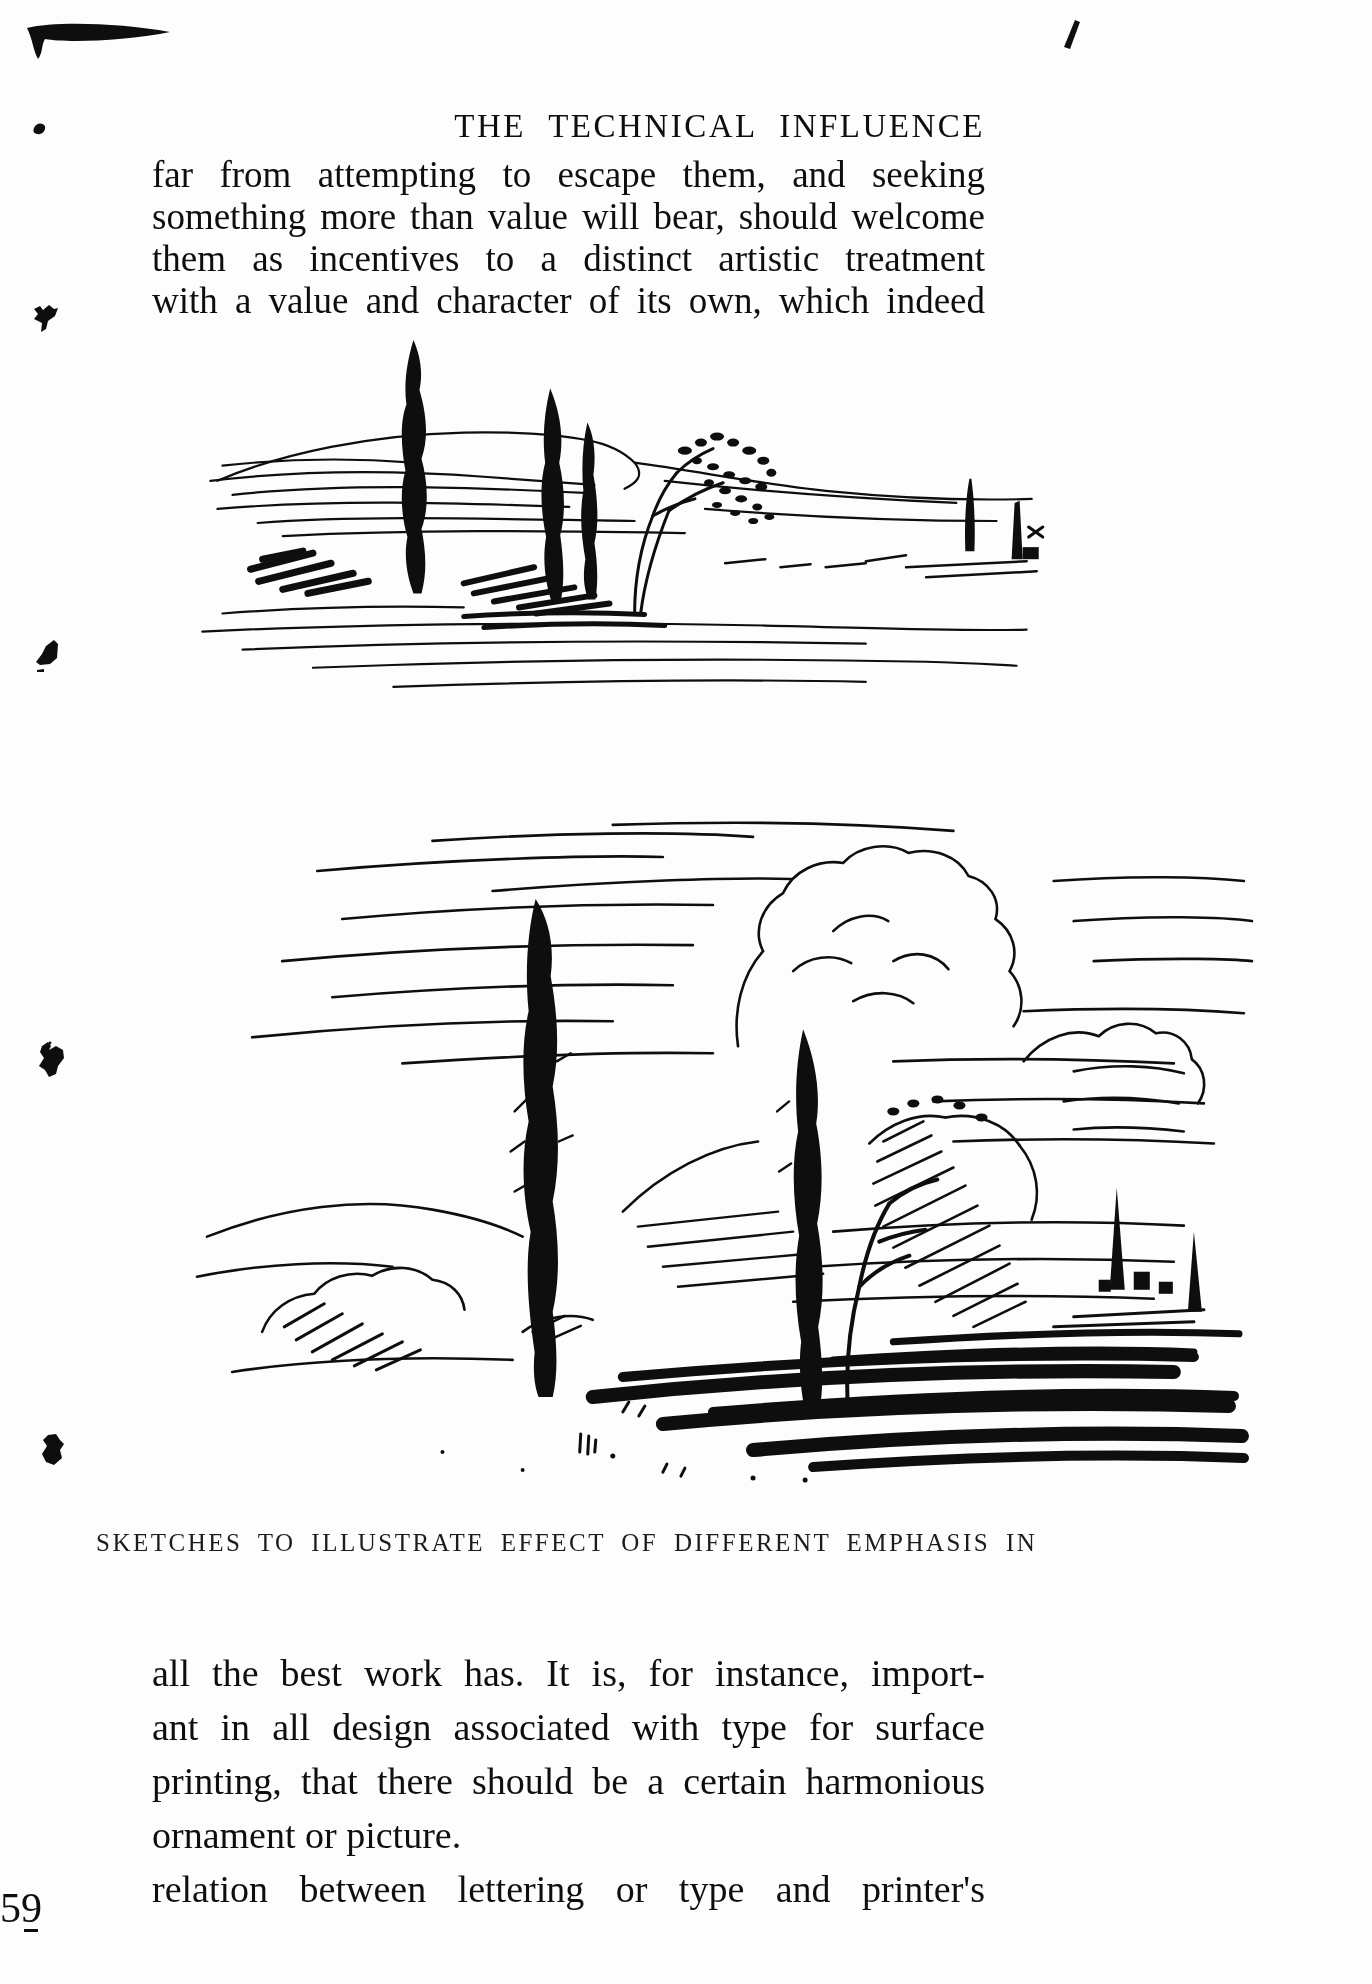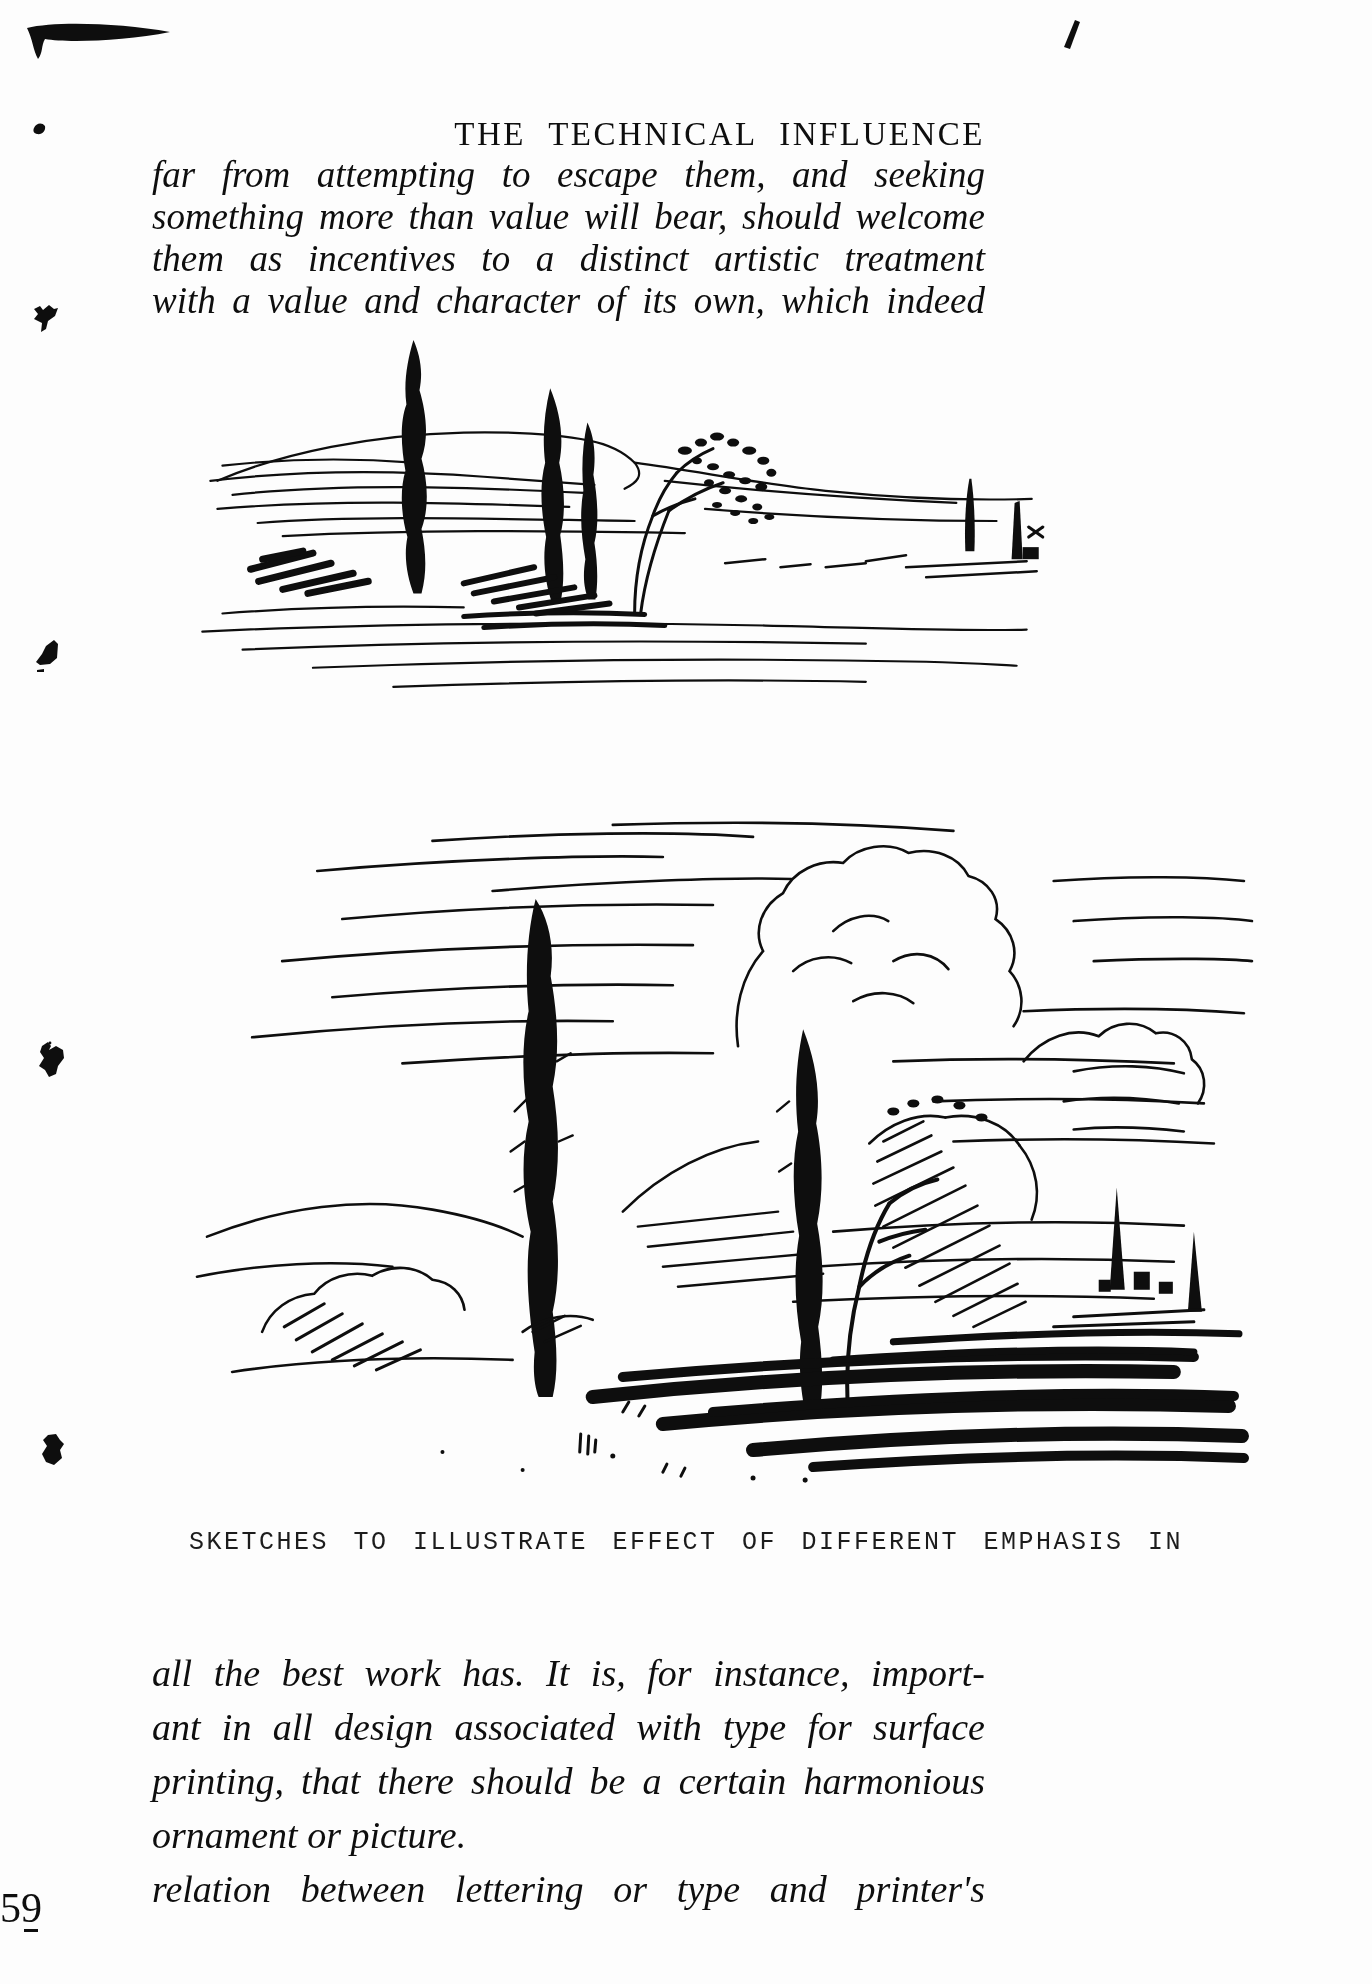--- a/index.html
+++ b/index.html
@@ -1,31 +1,31 @@
 <!DOCTYPE html>
 <html><head>
 <meta charset="utf-8">
 <style>
   html,body{margin:0;padding:0;background:#ffffff;}
   .page{
     position:relative;width:1372px;height:1984px;background:#fdfdfd;
     font-family:"Liberation Serif","DejaVu Serif",serif;color:#0e0e0e;overflow:hidden;
   }
   .running-header{
-    position:absolute;top:116px;left:152px;width:833px;text-align:right;
+    position:absolute;top:108px;left:152px;width:833px;text-align:right;
     font-size:33px;letter-spacing:2.5px;word-spacing:12px;white-space:nowrap;
   }
   .para{position:absolute;left:152px;width:833px;}
-  .para .line{text-align:justify;text-align-last:justify;font-style:italic;}
+  .para .line{text-align:justify;text-align-last:justify;}
   .para .line.last-left{text-align-last:left;}
   .para1{top:154px;font-size:37px;line-height:42px;}
   .para2{top:1646px;font-size:38px;line-height:54px;}
   .caption{
-    position:absolute;top:1520px;left:96px;width:1180px;text-align:center;
-    font-size:25px;line-height:46px;letter-spacing:2.5px;word-spacing:7px;color:#1c1c1c;font-family:Liberation Mono, monospace;
+    position:absolute;top:1520px;left:96px;width:1180px;
+    font-size:25px;line-height:46px;letter-spacing:2.5px;word-spacing:7px;color:#1c1c1c;
   }
   .page-number{position:absolute;top:1884px;left:0;width:1372px;text-align:left;font-size:42px;}
   .fig{position:absolute;}
   .fig1{top:330px;left:162px;width:900px;height:382px;}
   .fig2{top:810px;left:192px;width:1062px;height:678px;}
   .fig svg,.artifact svg{display:block;width:100%;height:100%;}
   .artifact{position:absolute;}
   .ink{stroke:#0e0e0e;}
 </style>
 </head>

